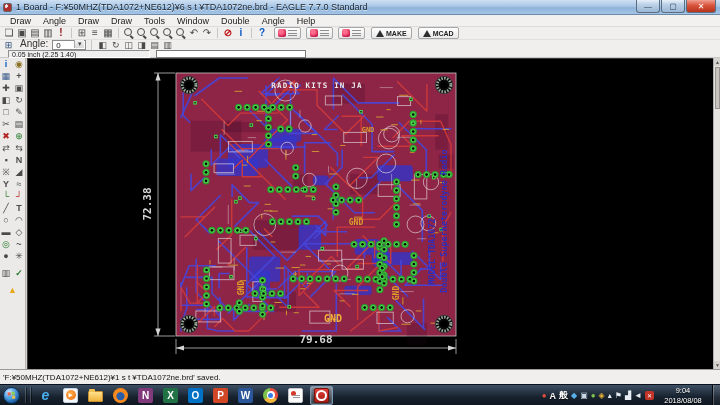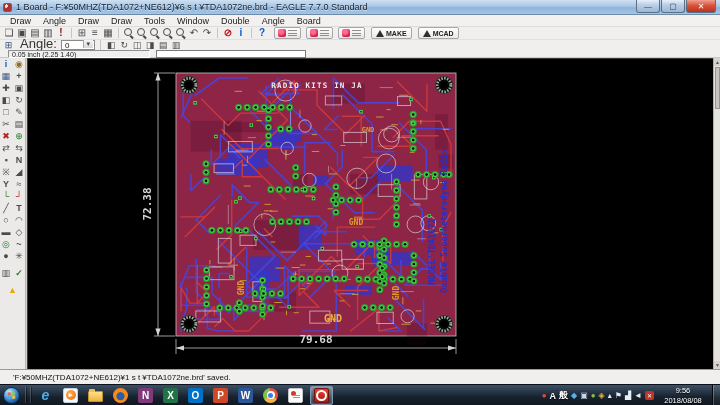--- a/index.html
+++ b/index.html
@@ -44,21 +44,21 @@
   .sbtn { display:inline-flex; align-items:center; gap:2px; height:12px; padding:0 3px; margin-left:5px;
     background:linear-gradient(#ffffff,#e6e6e6); border:1px solid #a6a6a6; border-radius:2px; }
   .sart { width:8px; height:8px; border-radius:2px;
     background:radial-gradient(circle at 38% 32%, #ff6b8a 0 30%, #cf1f4e 70%, #951038 100%); }
   .slines { width:9px; height:6px; background:repeating-linear-gradient(#909090 0 1px, transparent 1px 2.6px); }
   .abtn { display:inline-flex; align-items:center; gap:2px; height:12px; padding:0 4px; margin-left:5px;
     background:linear-gradient(#ffffff,#e9e9e9); border:1px solid #a6a6a6; border-radius:2px;
     font-size:7px; font-weight:bold; color:#222; }
   .alogo { width:0; height:0; border-left:4px solid transparent; border-right:4px solid transparent;
     border-bottom:7px solid #2e2e2e; }
-  .angle-label { font-size:13px; color:#333; margin:0 2px 4px 4px; }
+  .angle-label { font-size:10px; color:#333; margin:0 2px 4px 4px; }
   .select { width:34px; height:10px; background:#fff; border:1px solid #8a8a8a; display:flex;
     align-items:center; font-size:8px; color:#111; padding-left:3px; position:relative; }
   .select::after { content:"▾"; position:absolute; right:1px; top:-1px; font-size:7px; color:#444;
     background:linear-gradient(#f4f4f4,#d8d8d8); width:9px; height:8px; text-align:center; border-left:1px solid #aaa; }
   .coordbox { margin-left:8px; width:142px; height:8px; background:#efefef;
     border:1px solid; border-color:#8f8f8f #ffffff #ffffff #8f8f8f;
     font-size:7px; line-height:7px; color:#222; padding-left:3px; font-family:"Liberation Sans",sans-serif; }
   .cmdline { margin-left:6px; width:150px; height:8px; border:1px solid #7a7a7a; background:#fff;
     font-size:7px; padding:0 2px; font-family:"Liberation Sans",sans-serif; }
 
@@ -75,21 +75,21 @@
   .vscroll { position:absolute; right:0; top:0; width:7px; height:311px; background:#e6e4e1;
     border-left:1px solid #b0b0b0; }
   .vs-arrow { width:7px; height:8px; font-size:5px; color:#555; text-align:center; line-height:8px;
     background:#d6d3cf; }
   .vs-arrow.down { position:absolute; bottom:0; }
   .vs-thumb { position:absolute; top:9px; width:5px; left:0; height:42px; background:#c7c3be;
     border:1px solid #979390; margin:0 1px; }
 
   
   .statusbar { position:absolute; left:0; top:369px; width:720px; height:15px; background:#f0efee;
-    border-top:1px solid #9a9a9a; display:flex; align-items:center; padding-left:13px; gap:14px; }
+    border-top:1px solid #9a9a9a; display:flex; align-items:center; padding-left:3px; gap:14px; }
   .status-msg, .status-hint { font-size:8px; color:#111; white-space:nowrap; }
 
   
   .taskbar { position:absolute; left:0; top:384px; width:720px; height:21px;
     background:linear-gradient(#3d5064 0%, #243140 40%, #17222e 60%, #101822 100%);
     border-top:1px solid #0a111c; display:flex; align-items:center; }
   .orb { width:17px; height:17px; border-radius:50%; margin:0 3px; position:relative;
     background:radial-gradient(circle at 35% 28%, #cfe8ff 0%, #5fa8e8 35%, #1f63a8 70%, #0b3a6a 100%);
     border:1px solid #082c50; }
   .orb .flag { position:absolute; left:4px; top:4px; width:8px; height:8px; transform:rotate(-8deg);
@@ -155,21 +155,21 @@
 
   <div class="menubar" id="menubar">
       <span class="menu-item">Draw</span>
       <span class="menu-item">Angle</span>
       <span class="menu-item">Draw</span>
       <span class="menu-item">Draw</span>
       <span class="menu-item">Tools</span>
       <span class="menu-item">Window</span>
       <span class="menu-item">Double</span>
       <span class="menu-item">Angle</span>
-      <span class="menu-item">Board</span>
+      <span class="menu-item">Help</span>
     </div>
 
   <div class="toolbar1" id="toolbar1">
     <span id="tb1-icons" style="display:flex;align-items:center;gap:1px;">
         <span class="icn">❏</span>
         <span class="icn">▣</span>
         <span class="icn">▤</span>
         <span class="icn">▥</span>
         <span class="icn" style="color: rgb(138, 16, 16); font-weight: bold;">!</span>
         <span class="sep"></span>
@@ -1074,19 +1074,19 @@
         <span class="tray-item" style="color: rgb(201, 214, 228);">▣</span>
         <span class="tray-item" style="color: rgb(124, 194, 75);">●</span>
         <span class="tray-item" style="color: rgb(232, 178, 58);">◈</span>
         <span class="tray-item" style="color: rgb(232, 238, 244);">▴</span>
         <span class="tray-item" style="color: rgb(232, 238, 244);">⚑</span>
         <span class="tray-item" style="color: rgb(232, 238, 244);">▟</span>
         <span class="tray-item" style="color: rgb(232, 238, 244);">◄</span>
         <span class="tray-sec">✕</span>
       </div>
     <div class="clock">
-      <div>9:56</div>
+      <div>9:04</div>
       <div>2018/08/08</div>
     </div>
     <div class="show-desktop"></div>
   </div>
 
 </div>
 
 </body></html>

